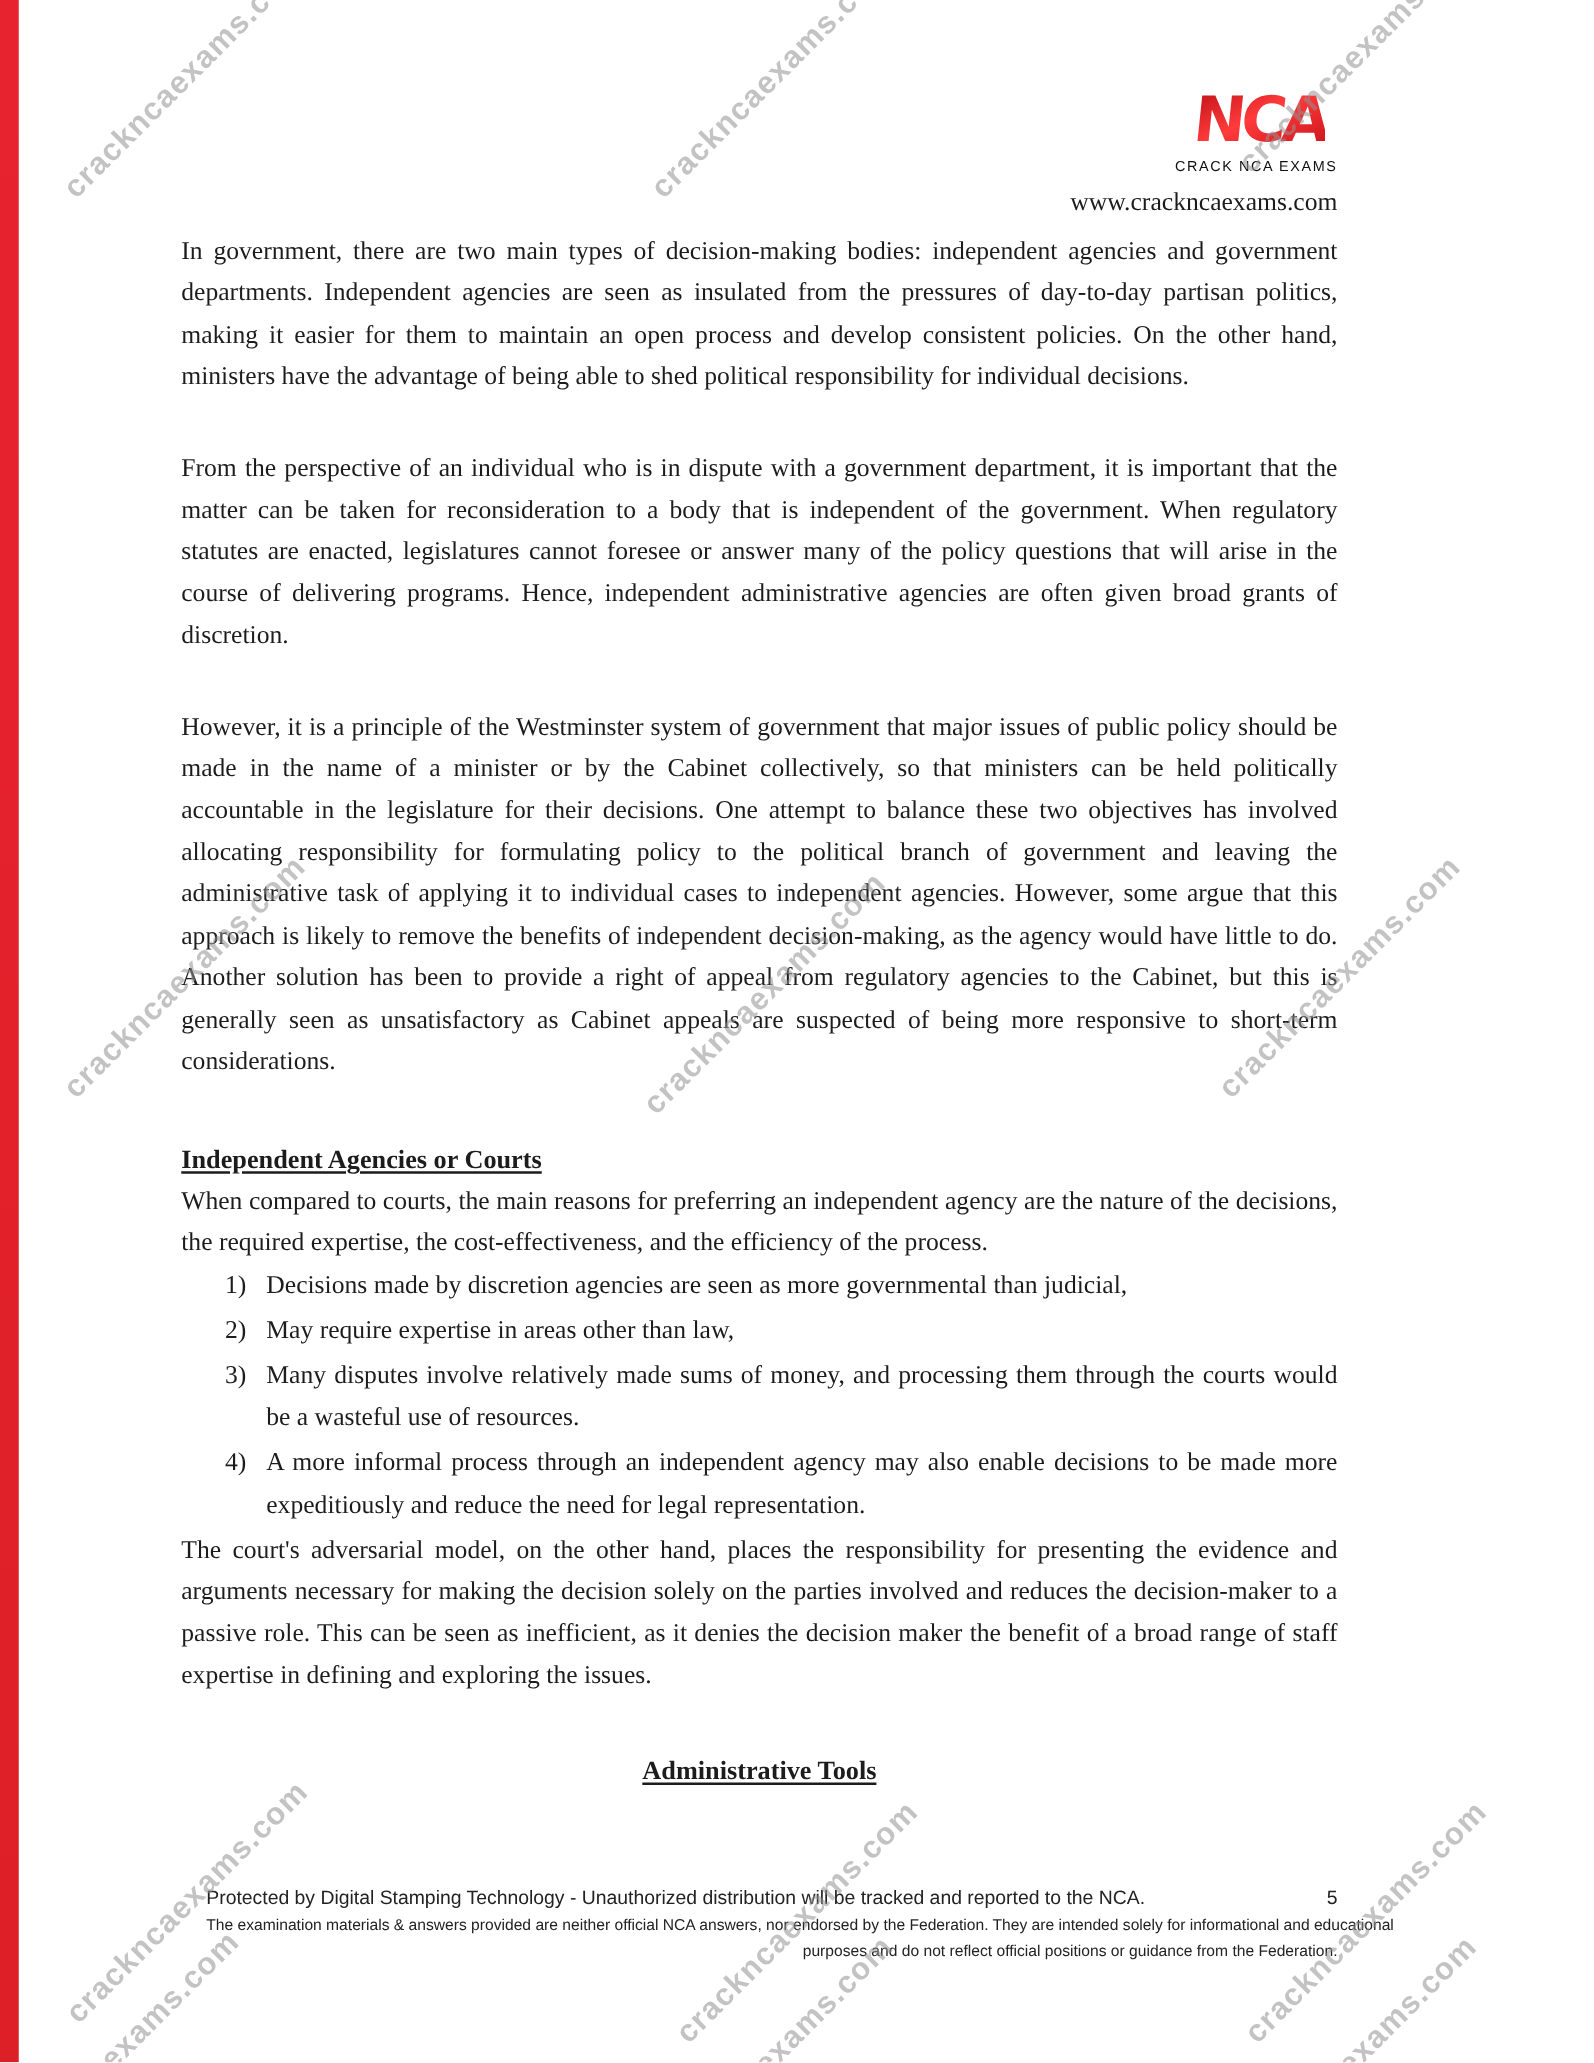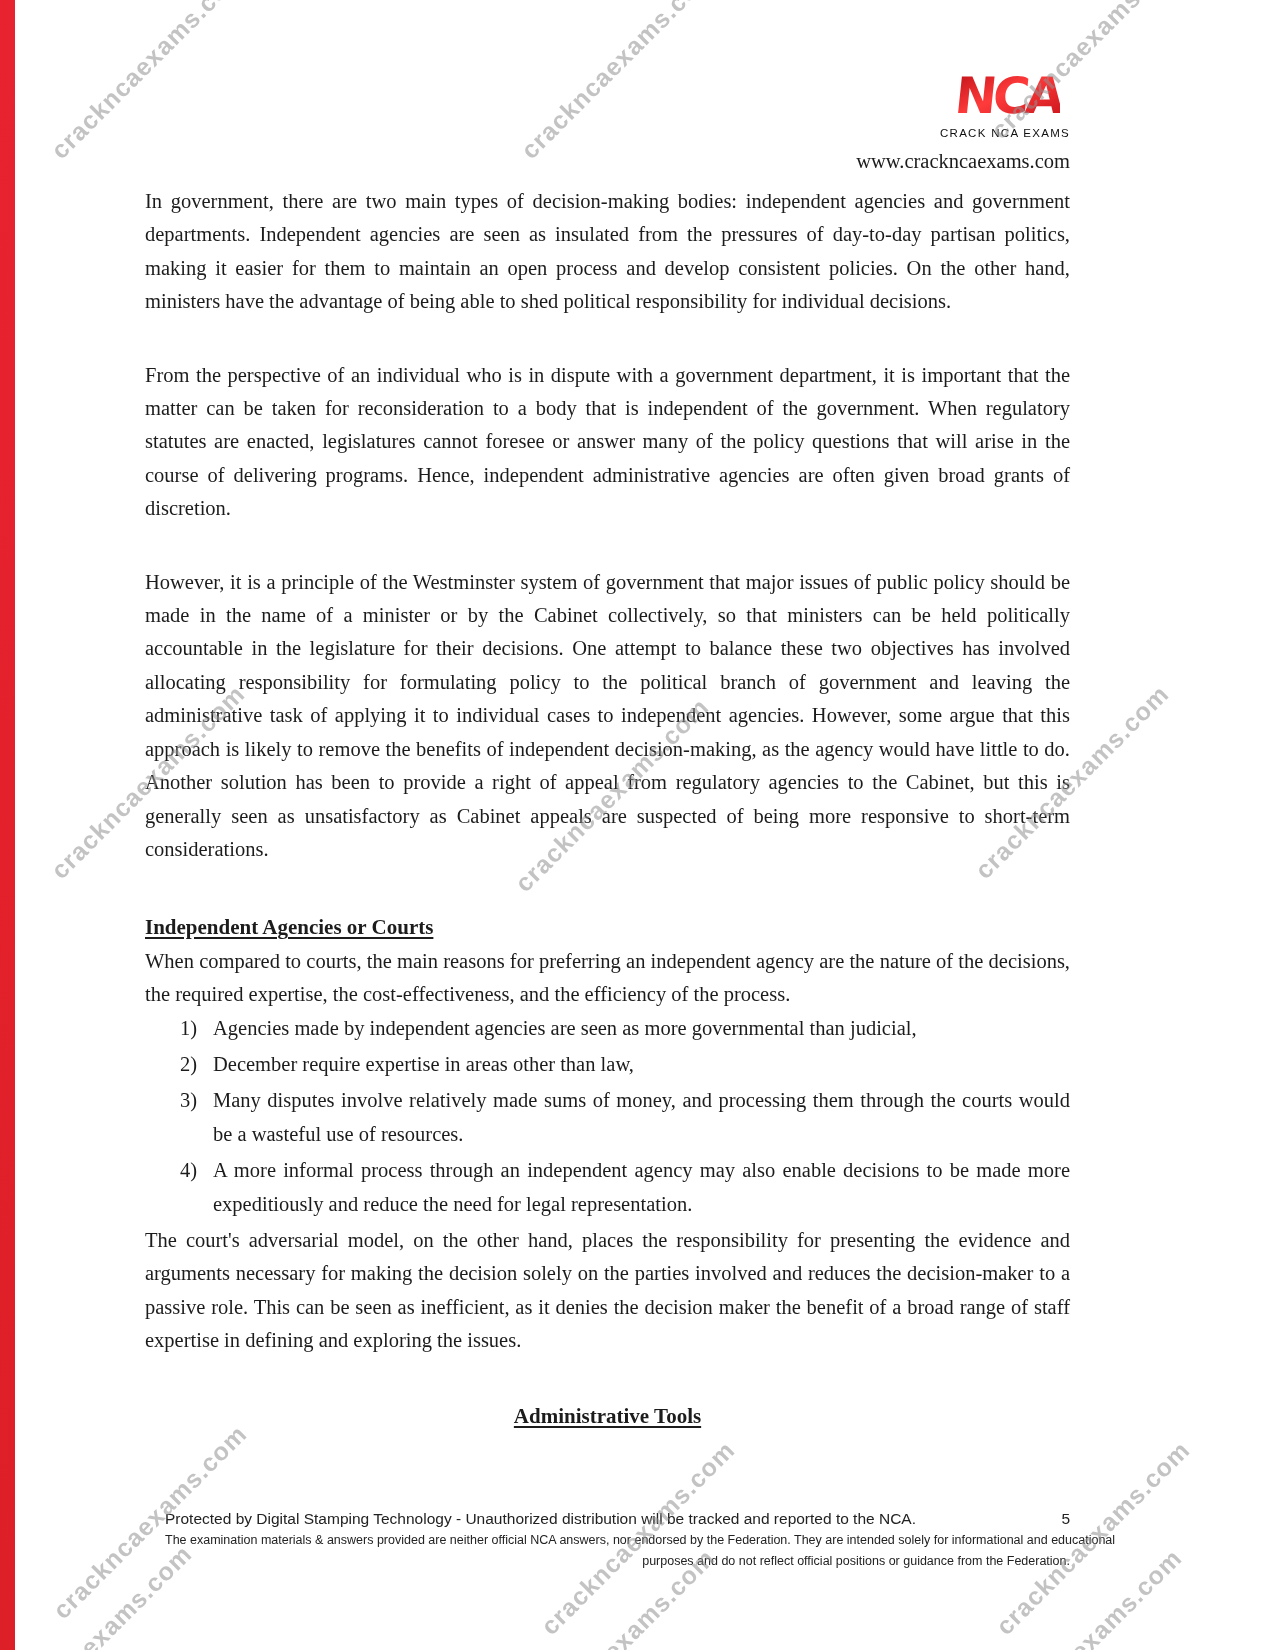--- a/index.html
+++ b/index.html
@@ -183,25 +183,25 @@
     <p class="para">In government, there are two main types of decision-making bodies: independent agencies and government departments. Independent agencies are seen as insulated from the pressures of day-to-day partisan politics, making it easier for them to maintain an open process and develop consistent policies. On the other hand, ministers have the advantage of being able to shed political responsibility for individual decisions.</p>
     <p class="para">From the perspective of an individual who is in dispute with a government department, it is important that the matter can be taken for reconsideration to a body that is independent of the government. When regulatory statutes are enacted, legislatures cannot foresee or answer many of the policy questions that will arise in the course of delivering programs. Hence, independent administrative agencies are often given broad grants of discretion.</p>
     <p class="para tight">However, it is a principle of the Westminster system of government that major issues of public policy should be made in the name of a minister or by the Cabinet collectively, so that ministers can be held politically accountable in the legislature for their decisions. One attempt to balance these two objectives has involved allocating responsibility for formulating policy to the political branch of government and leaving the administrative task of applying it to individual cases to independent agencies. However, some argue that this approach is likely to remove the benefits of independent decision-making, as the agency would have little to do. Another solution has been to provide a right of appeal from regulatory agencies to the Cabinet, but this is generally seen as unsatisfactory as Cabinet appeals are suspected of being more responsive to short-term considerations.</p>
 
     <div class="sec-heading">Independent Agencies or Courts</div>
     <p class="para tight">When compared to courts, the main reasons for preferring an independent agency are the nature of the decisions, the required expertise, the cost-effectiveness, and the efficiency of the process.</p>
 
     <div class="list">
       <div class="li">
         <span class="li-num">1)</span>
-        <span class="li-text">Agencies made by independent agencies are seen as more governmental than judicial,</span>
+        <span class="li-text">Decisions made by discretion agencies are seen as more governmental than judicial,</span>
       </div>
       <div class="li">
         <span class="li-num">2)</span>
-        <span class="li-text">December require expertise in areas other than law,</span>
+        <span class="li-text">May require expertise in areas other than law,</span>
       </div>
       <div class="li">
         <span class="li-num">3)</span>
         <span class="li-text">Many disputes involve relatively made sums of money, and processing them through the courts would be a wasteful use of resources.</span>
       </div>
       <div class="li">
         <span class="li-num">4)</span>
         <span class="li-text">A more informal process through an independent agency may also enable decisions to be made more expeditiously and reduce the need for legal representation.</span>
       </div>
     </div>

